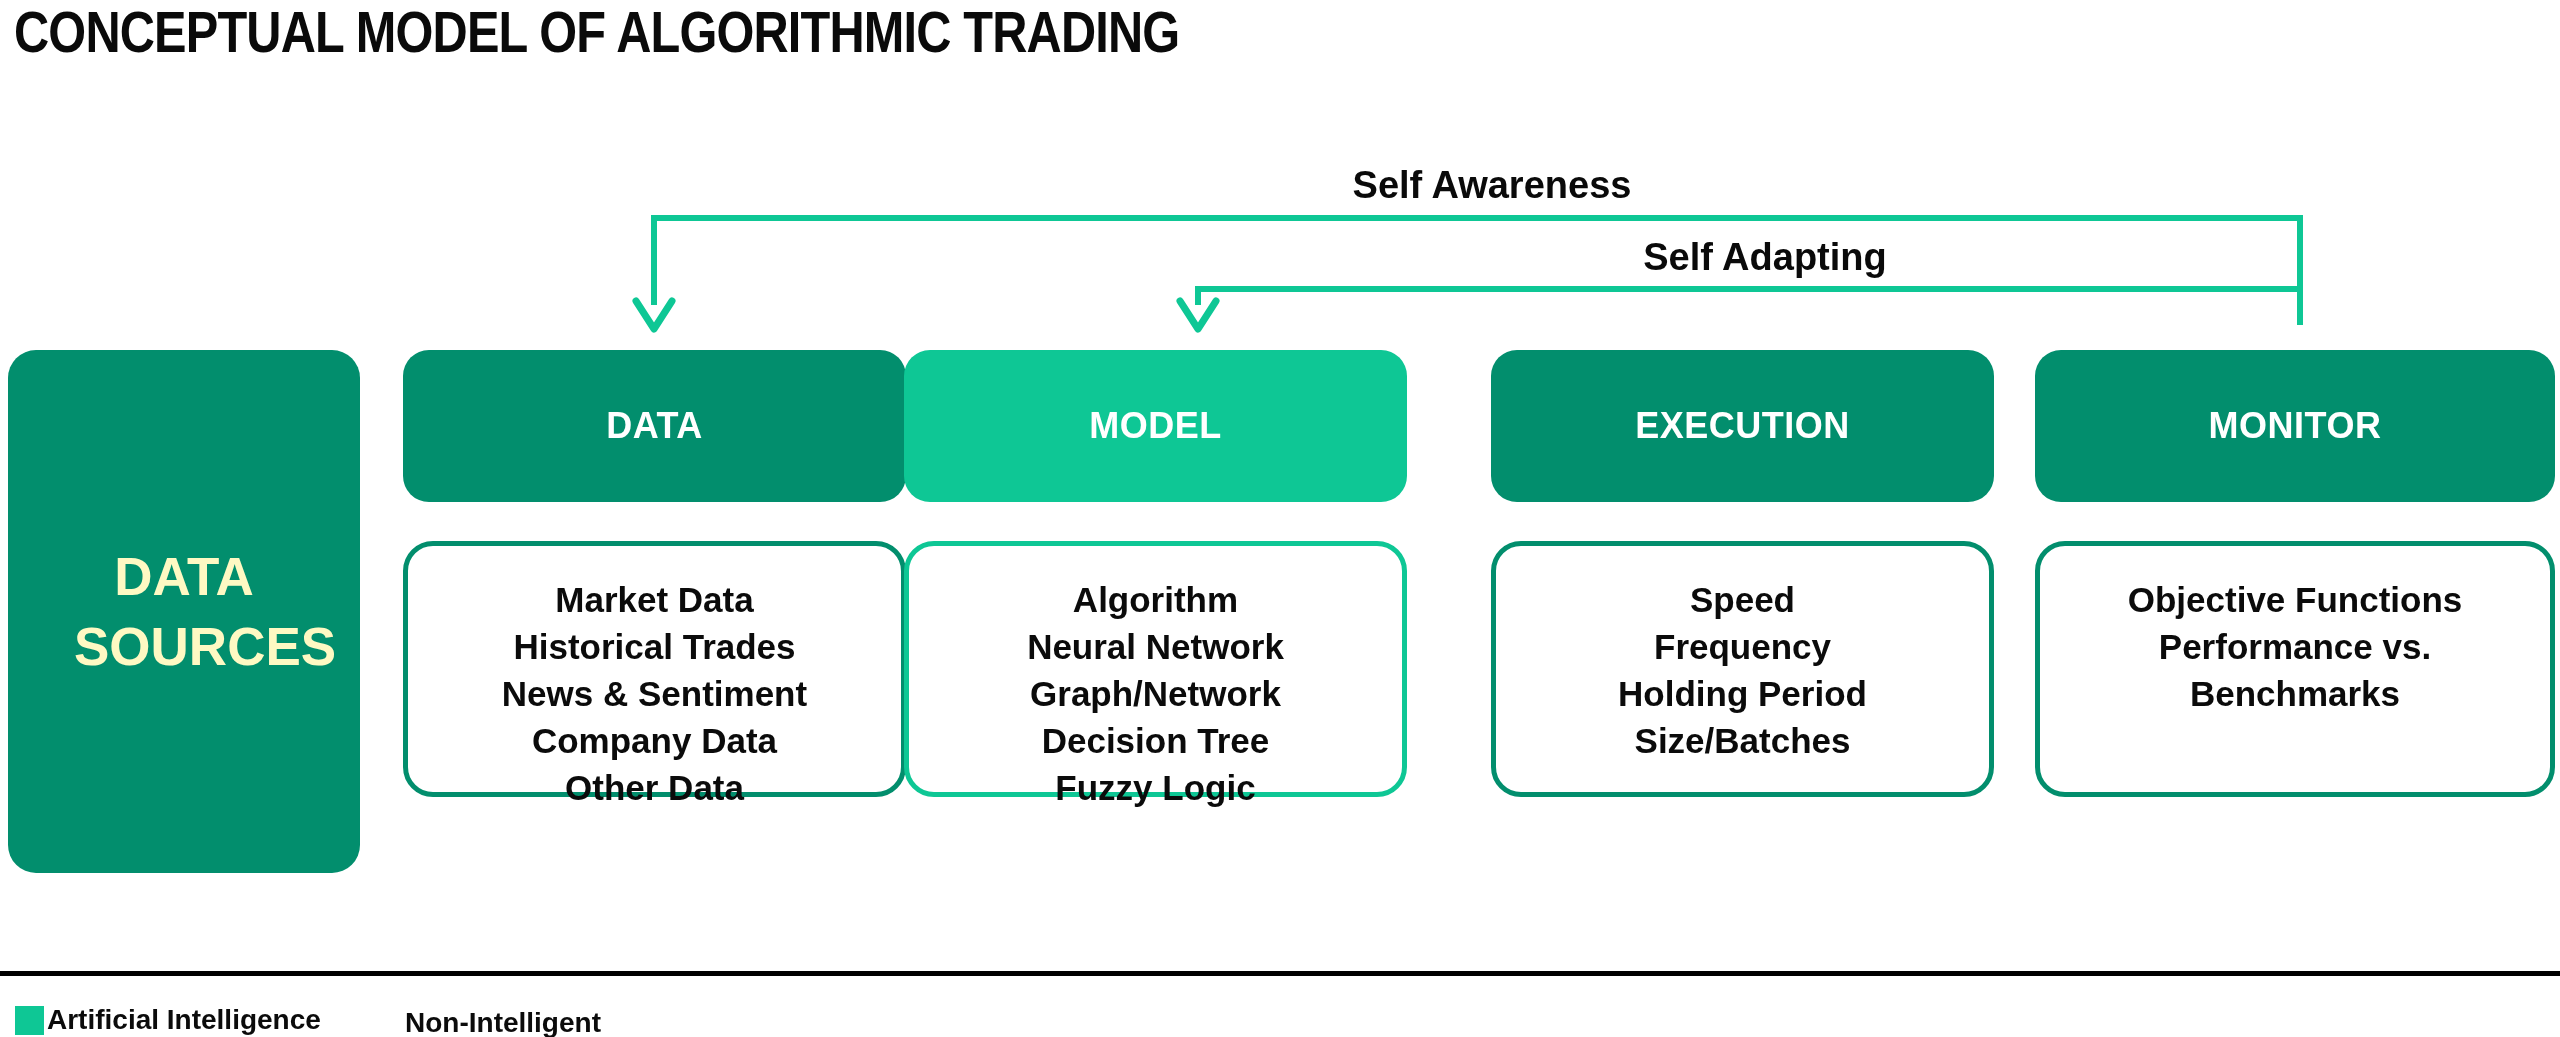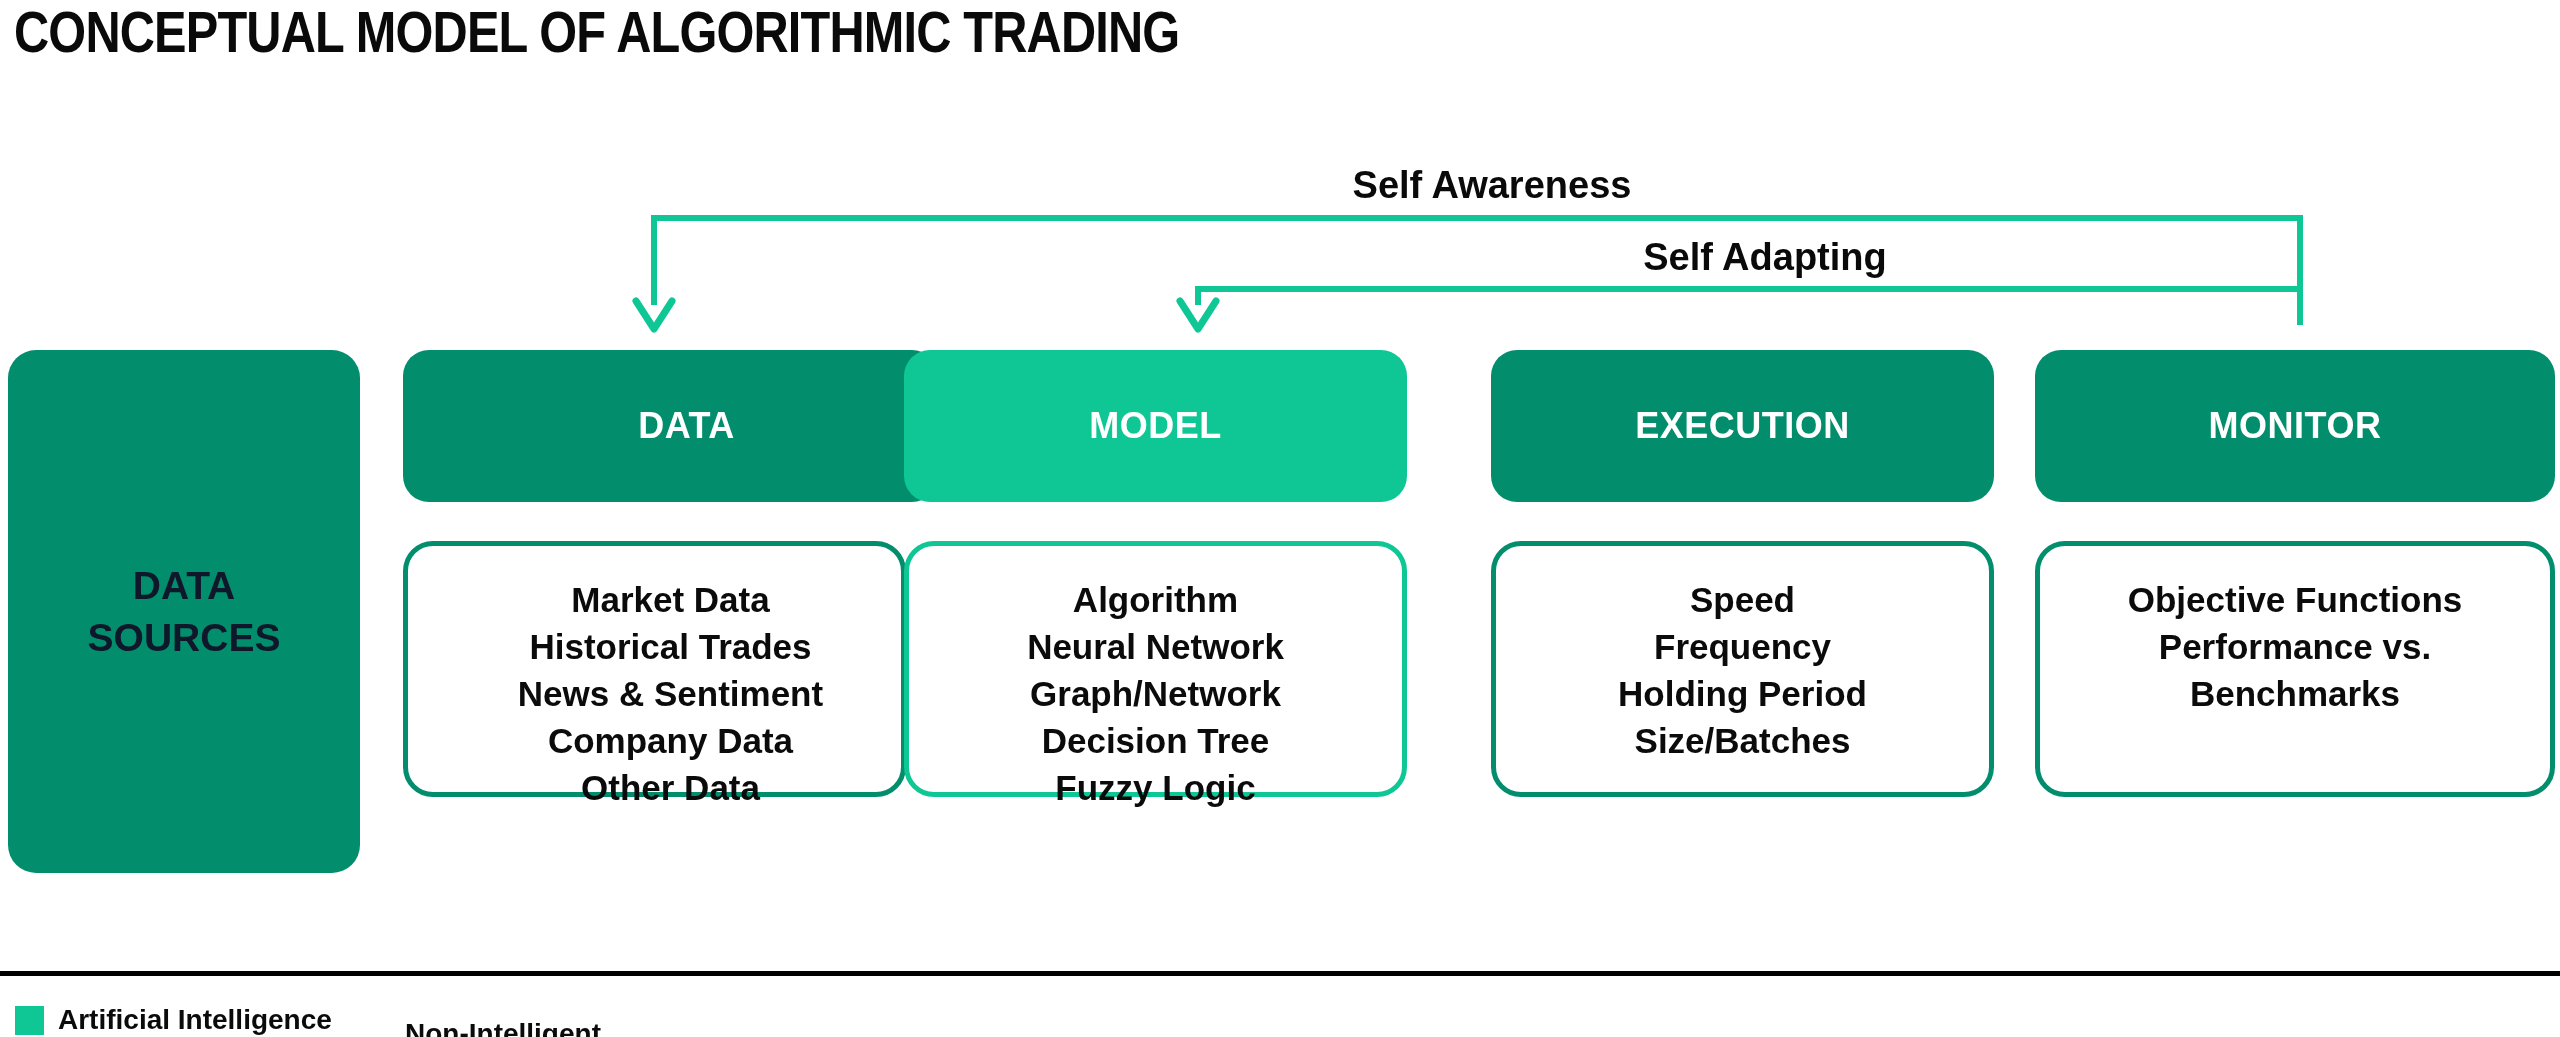--- a/index.html
+++ b/index.html
@@ -37,49 +37,49 @@
   .fill-non{background:var(--c-non,#028e6d);}
   .fill-ai{background:var(--c-ai,#0ec795);}
   .border-non{border:5px solid var(--c-non,#028e6d);}
   .border-ai{border:5px solid var(--c-ai,#0ec795);}
 
   #source-box{
     left:8px;top:350px;width:352px;height:523px;border-radius:28px;
     display:flex;align-items:center;justify-content:center;text-align:center;
   }
   #source-box .box-label{
-    width:220px;font-size:39px;font-weight:700;color:#0f172a;line-height:1.32;
+    width:220px;font-size:53px;font-weight:700;color:#fef9c3;line-height:1.32;
   }
 
   .header-box{
     top:350px;height:152px;border-radius:26px;
     display:flex;align-items:center;justify-content:center;
   }
   .header-box .box-label{
     font-size:36px;font-weight:700;letter-spacing:0.5px;color:#ffffff;
   }
   .content-box{
     top:541px;height:256px;border-radius:30px;box-sizing:border-box;
     background:transparent;
   }
   .content-box ul{
     list-style:none;margin:0;padding:30px 10px 0 10px;text-align:center;
   }
   .content-box li{
     font-size:35px;font-weight:600;line-height:47px;color:#0b0b0b;
   }
 
-  .col-0{left:403px;width:503px;padding-left:32px;}
+  .col-0{left:403px;width:503px;}
   .col-1{left:904px;width:503px;}
   .col-2{left:1491px;width:503px;}
   .col-3{left:2035px;width:520px;}
 
   
   #divider{left:0;top:971px;width:2560px;height:5px;background:var(--c-divider,#000000);}
-  .legend-item{position:absolute;top:1004px;height:32px;display:flex;align-items:center;gap:14px;}
+  .legend-item{position:absolute;top:1004px;height:32px;display:flex;align-items:center;gap:3px;}
   #legend-ai{left:15px;}
   #legend-non{left:405px;flex-direction:column;}
   .swatch{width:29px;height:29px;}
   .legend-label{font-size:28px;font-weight:700;color:#0b0b0b;white-space:nowrap;}
 </style>
 </head>
 <body>
 
 <div id="title" class="abs">CONCEPTUAL MODEL OF ALGORITHMIC TRADING</div>
 

